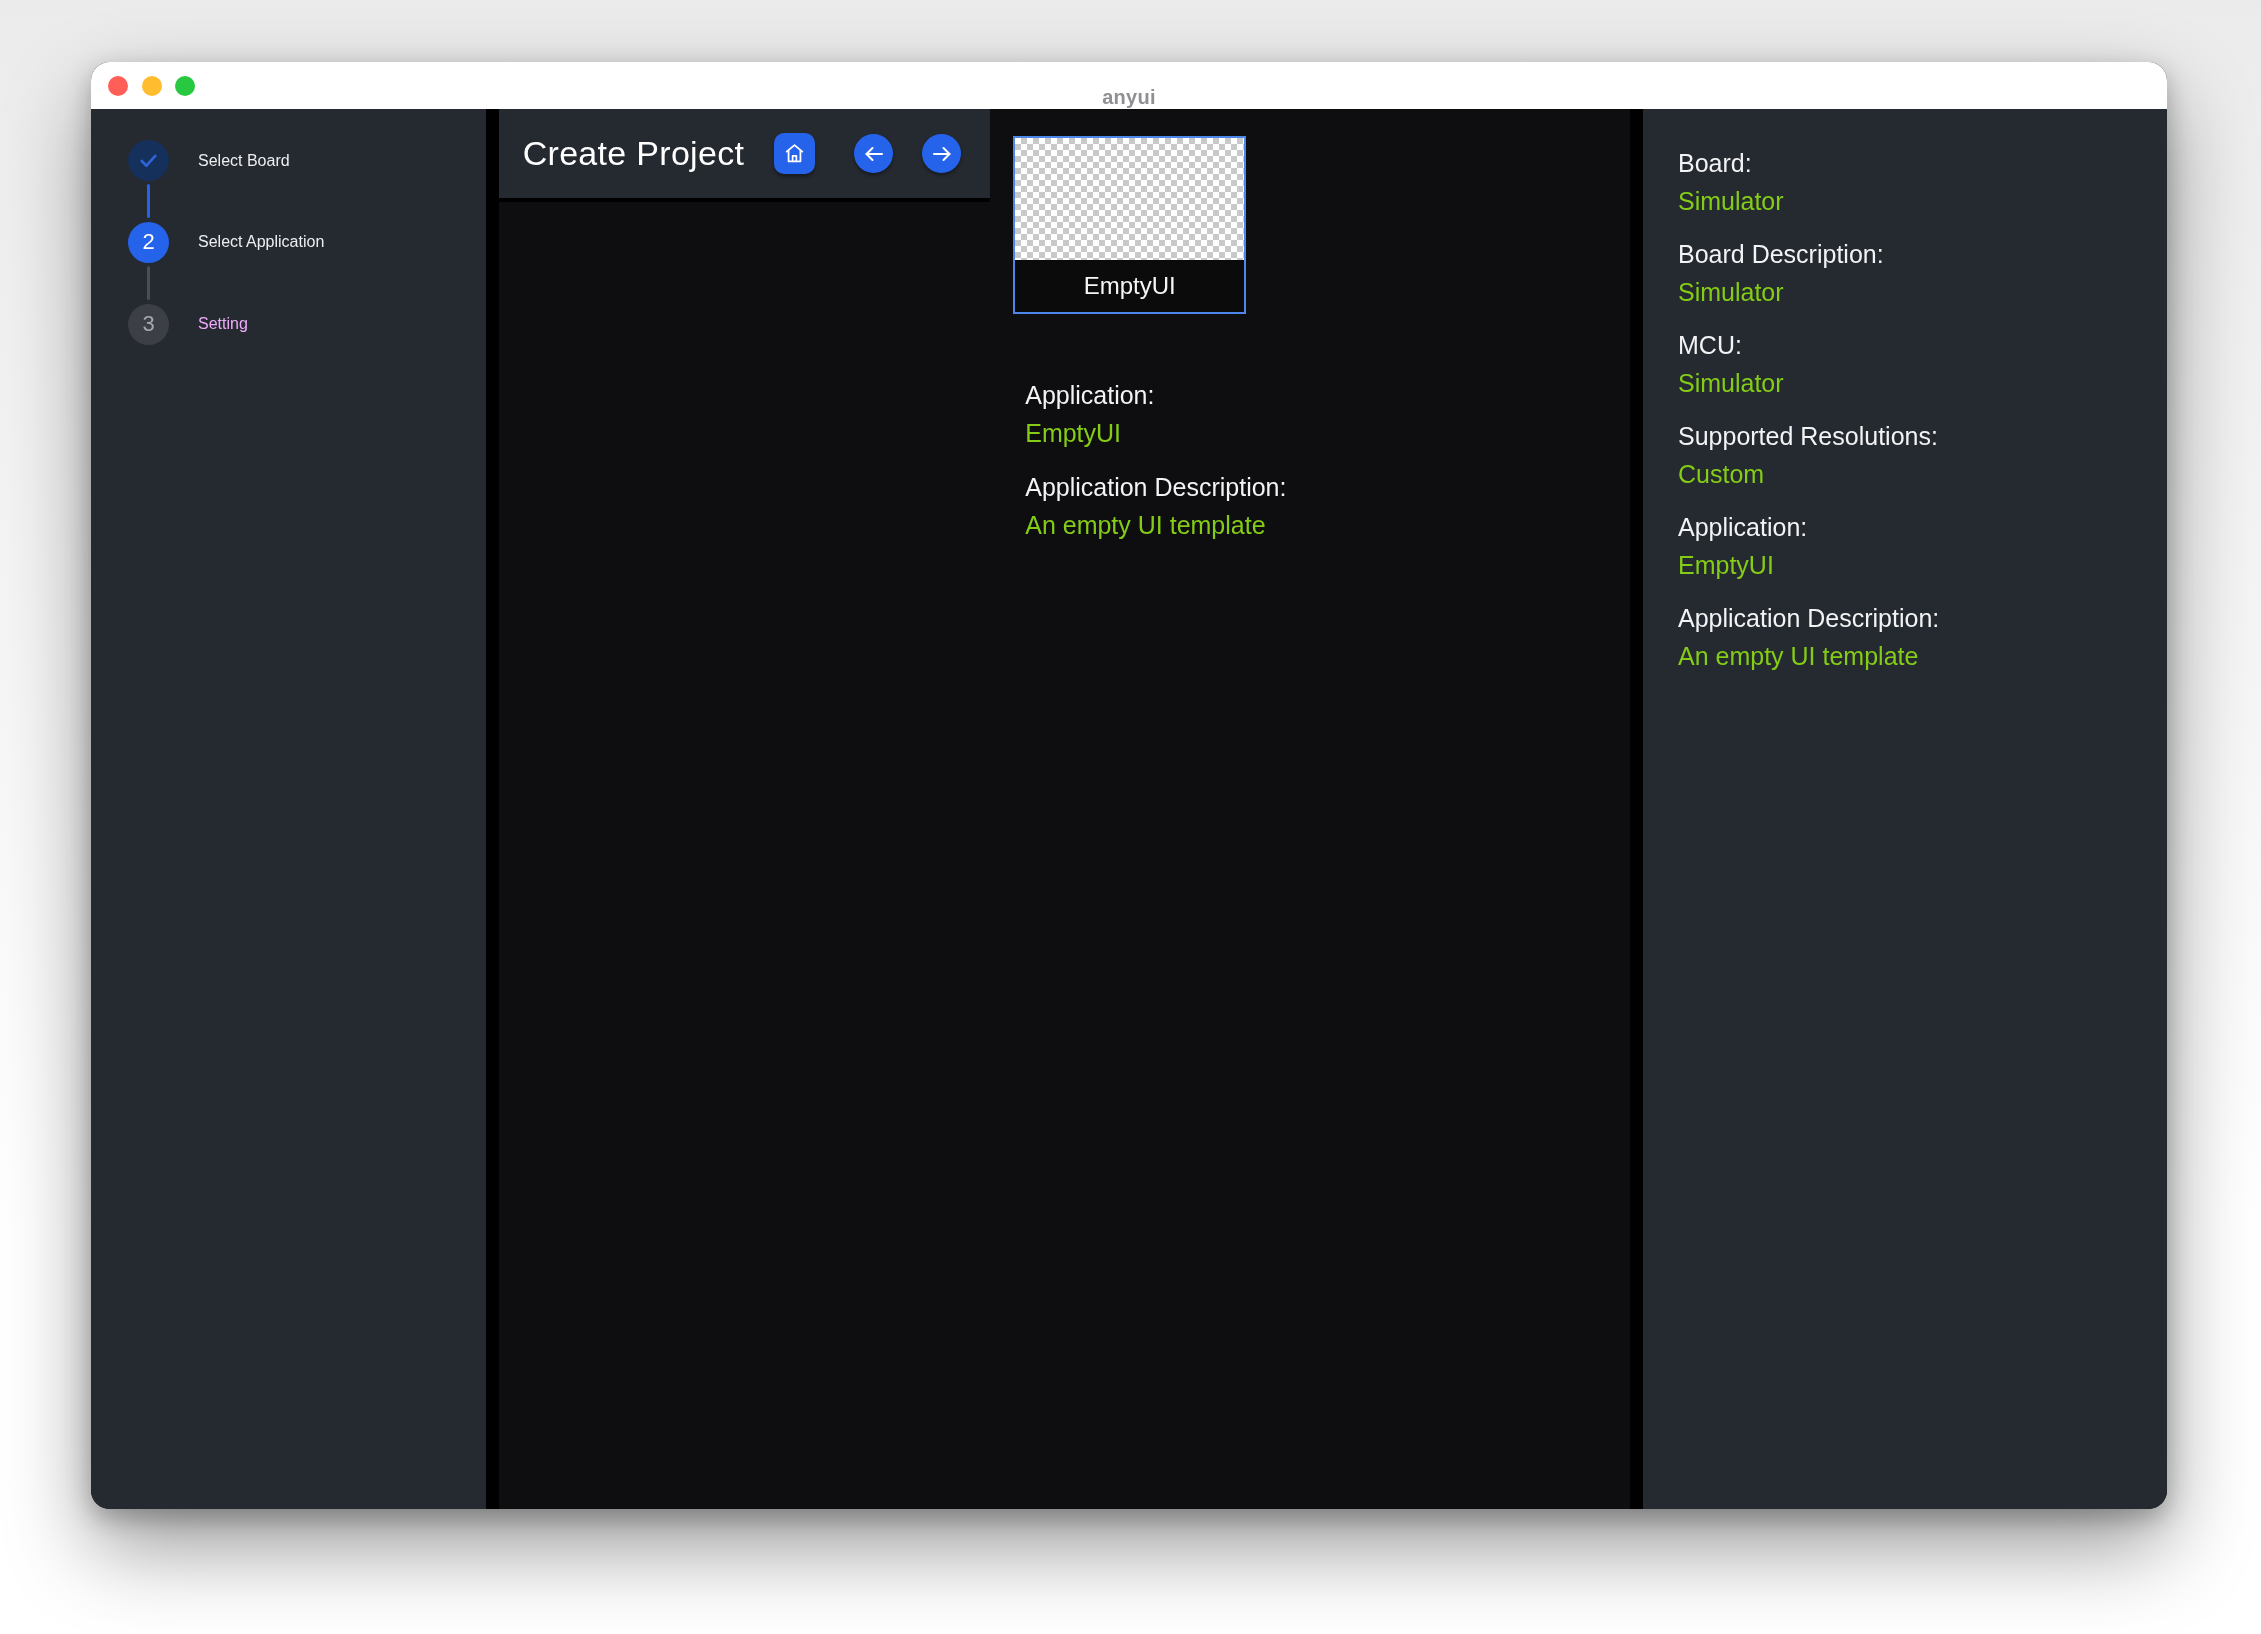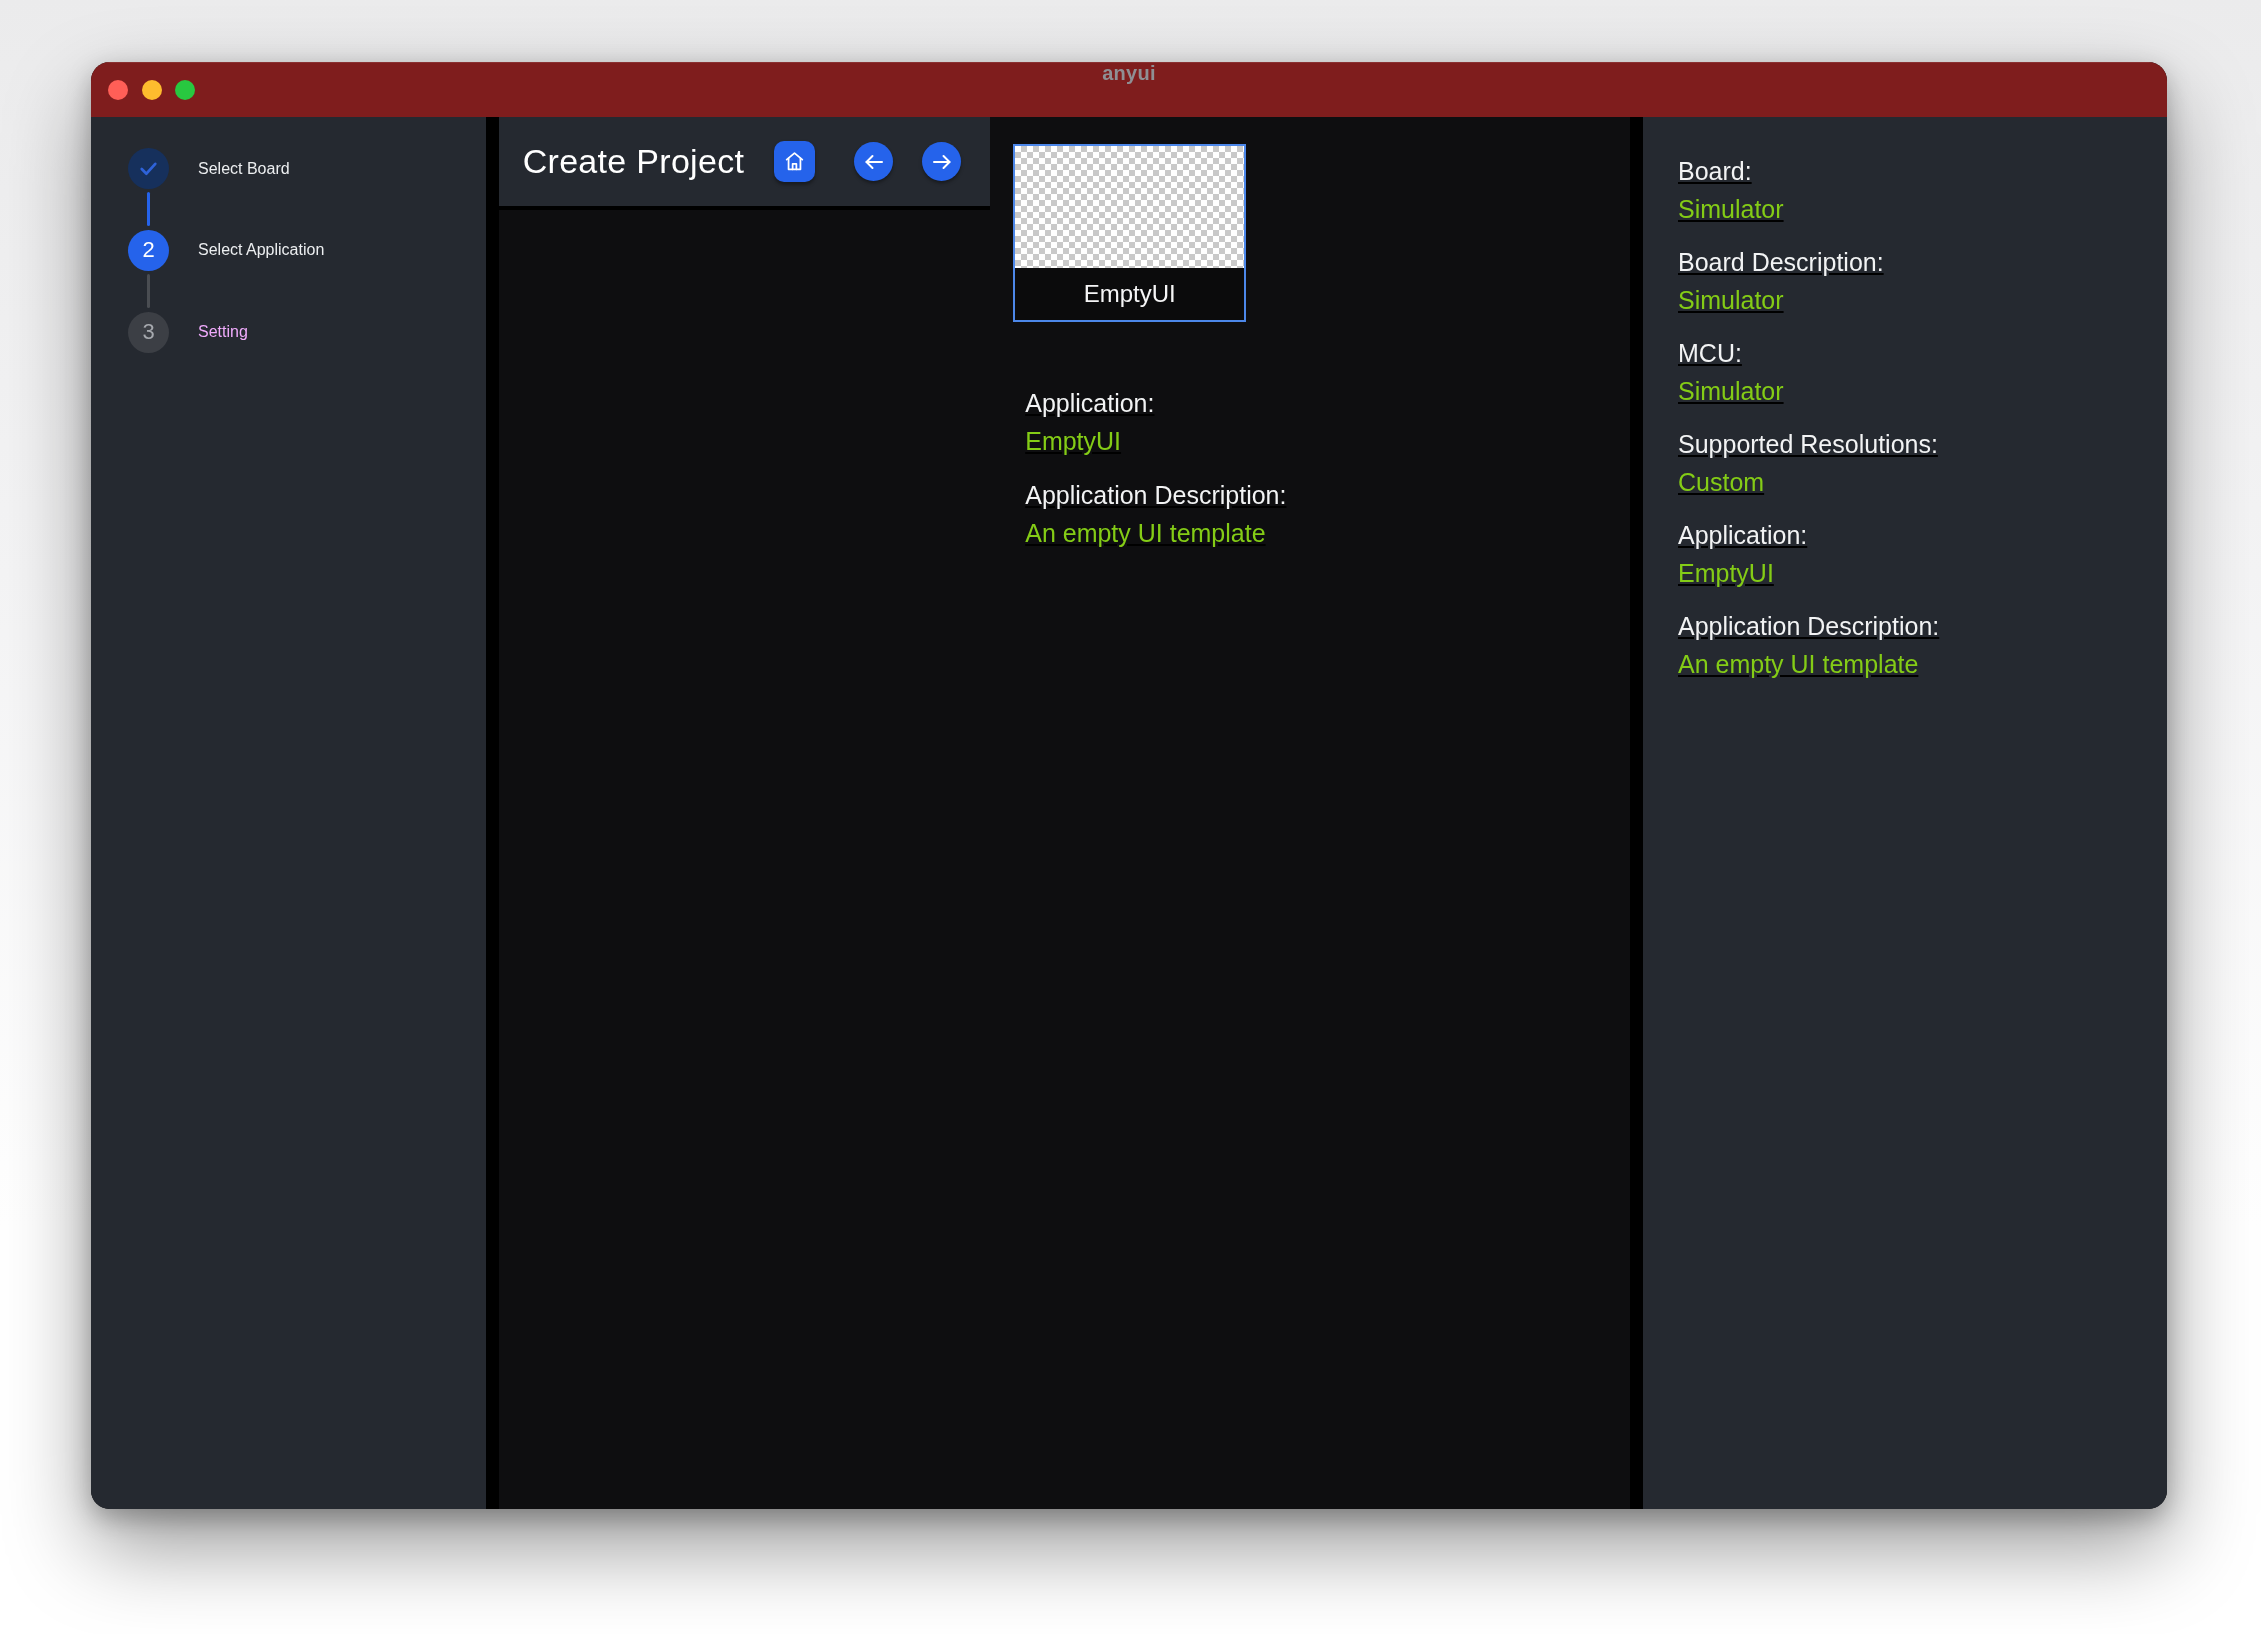--- a/index.html
+++ b/index.html
@@ -19,25 +19,25 @@
     border-radius: 18.6px;
     overflow: hidden;
     box-shadow: 0 38px 85px rgba(0,0,0,0.40), 0 8.5px 25px rgba(0,0,0,0.25);
     display: flex;
     flex-direction: column;
     background: #0e0e10;
   }
 
   
   .titlebar {
-    height: 55px;
-    background: #7f1d1d;
+    height: 47px;
+    background: #ffffff;
     position: relative;
     display: flex;
-    align-items: flex-start;
+    align-items: flex-end;
     justify-content: center;
     flex: 0 0 auto;
     box-shadow: inset 0 0.8px 0 rgba(255,255,255,0.12);
   }
   .window-title {
     color: #8f8f94;
     font-size: 20px;
     font-weight: 700;
     letter-spacing: 0.3px;
   }
@@ -149,21 +149,21 @@
     background-position: 0 0, 6px 6px;
   }
   .card-label {
     height: 52px;
     background: #0b0b0c;
     color: #f5f5f6;
     font-size: 24px;
     display: flex; align-items: center; justify-content: center;
   }
 
-  .field-group { line-height: 27px; text-decoration: underline; }
+  .field-group { line-height: 27px; }
   .field-label { color: #f2f3f4; font-size: 25px; margin-bottom: 11px; }
   .field-value { color: #84cc16; font-size: 25px; }
 
   .main-fields { margin: 68px 0 0 12px; }
   .main-fields .field-group { margin-bottom: 27px; }
 
   
   .details-panel {
     width: 524px;
     flex: 0 0 auto;

